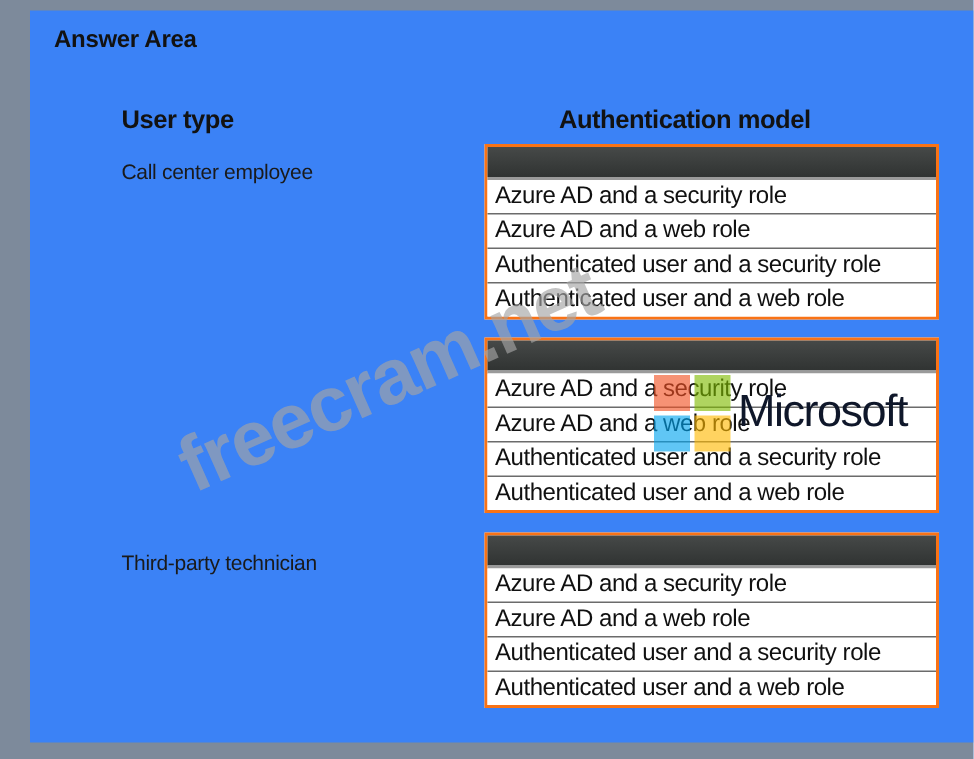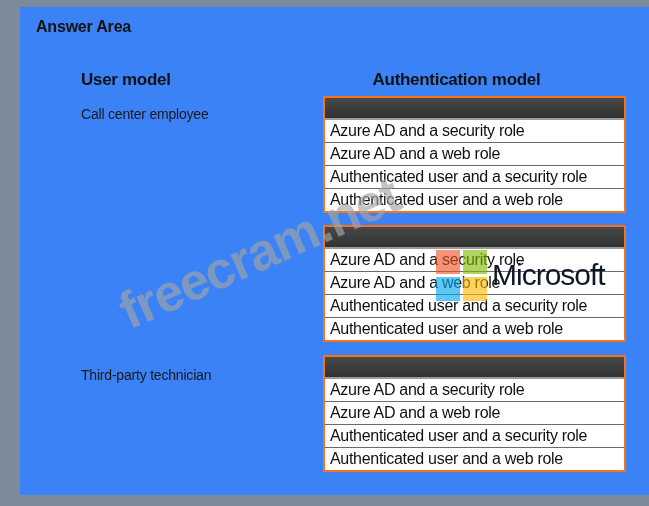--- a/index.html
+++ b/index.html
@@ -65,21 +65,21 @@
   }
 </style>
 </head>
 <body>
 
 <div class="stage">
   <div class="panel">
 
     <div class="page-title">Answer Area</div>
 
-    <div class="col-header user">User model</div>
+    <div class="col-header user">User type</div>
     <div class="col-header auth">Authentication model</div>
 
     <div class="row-label" style="top:99px">Call center employee</div>
     <div class="dropdown" style="top:89px">
       <div class="dd-selected"></div>
       <div class="dd-option">Azure AD and a security role</div>
       <div class="dd-option">Azure AD and a web role</div>
       <div class="dd-option">Authenticated user and a security role</div>
       <div class="dd-option">Authenticated user and a web role</div>
     </div>

